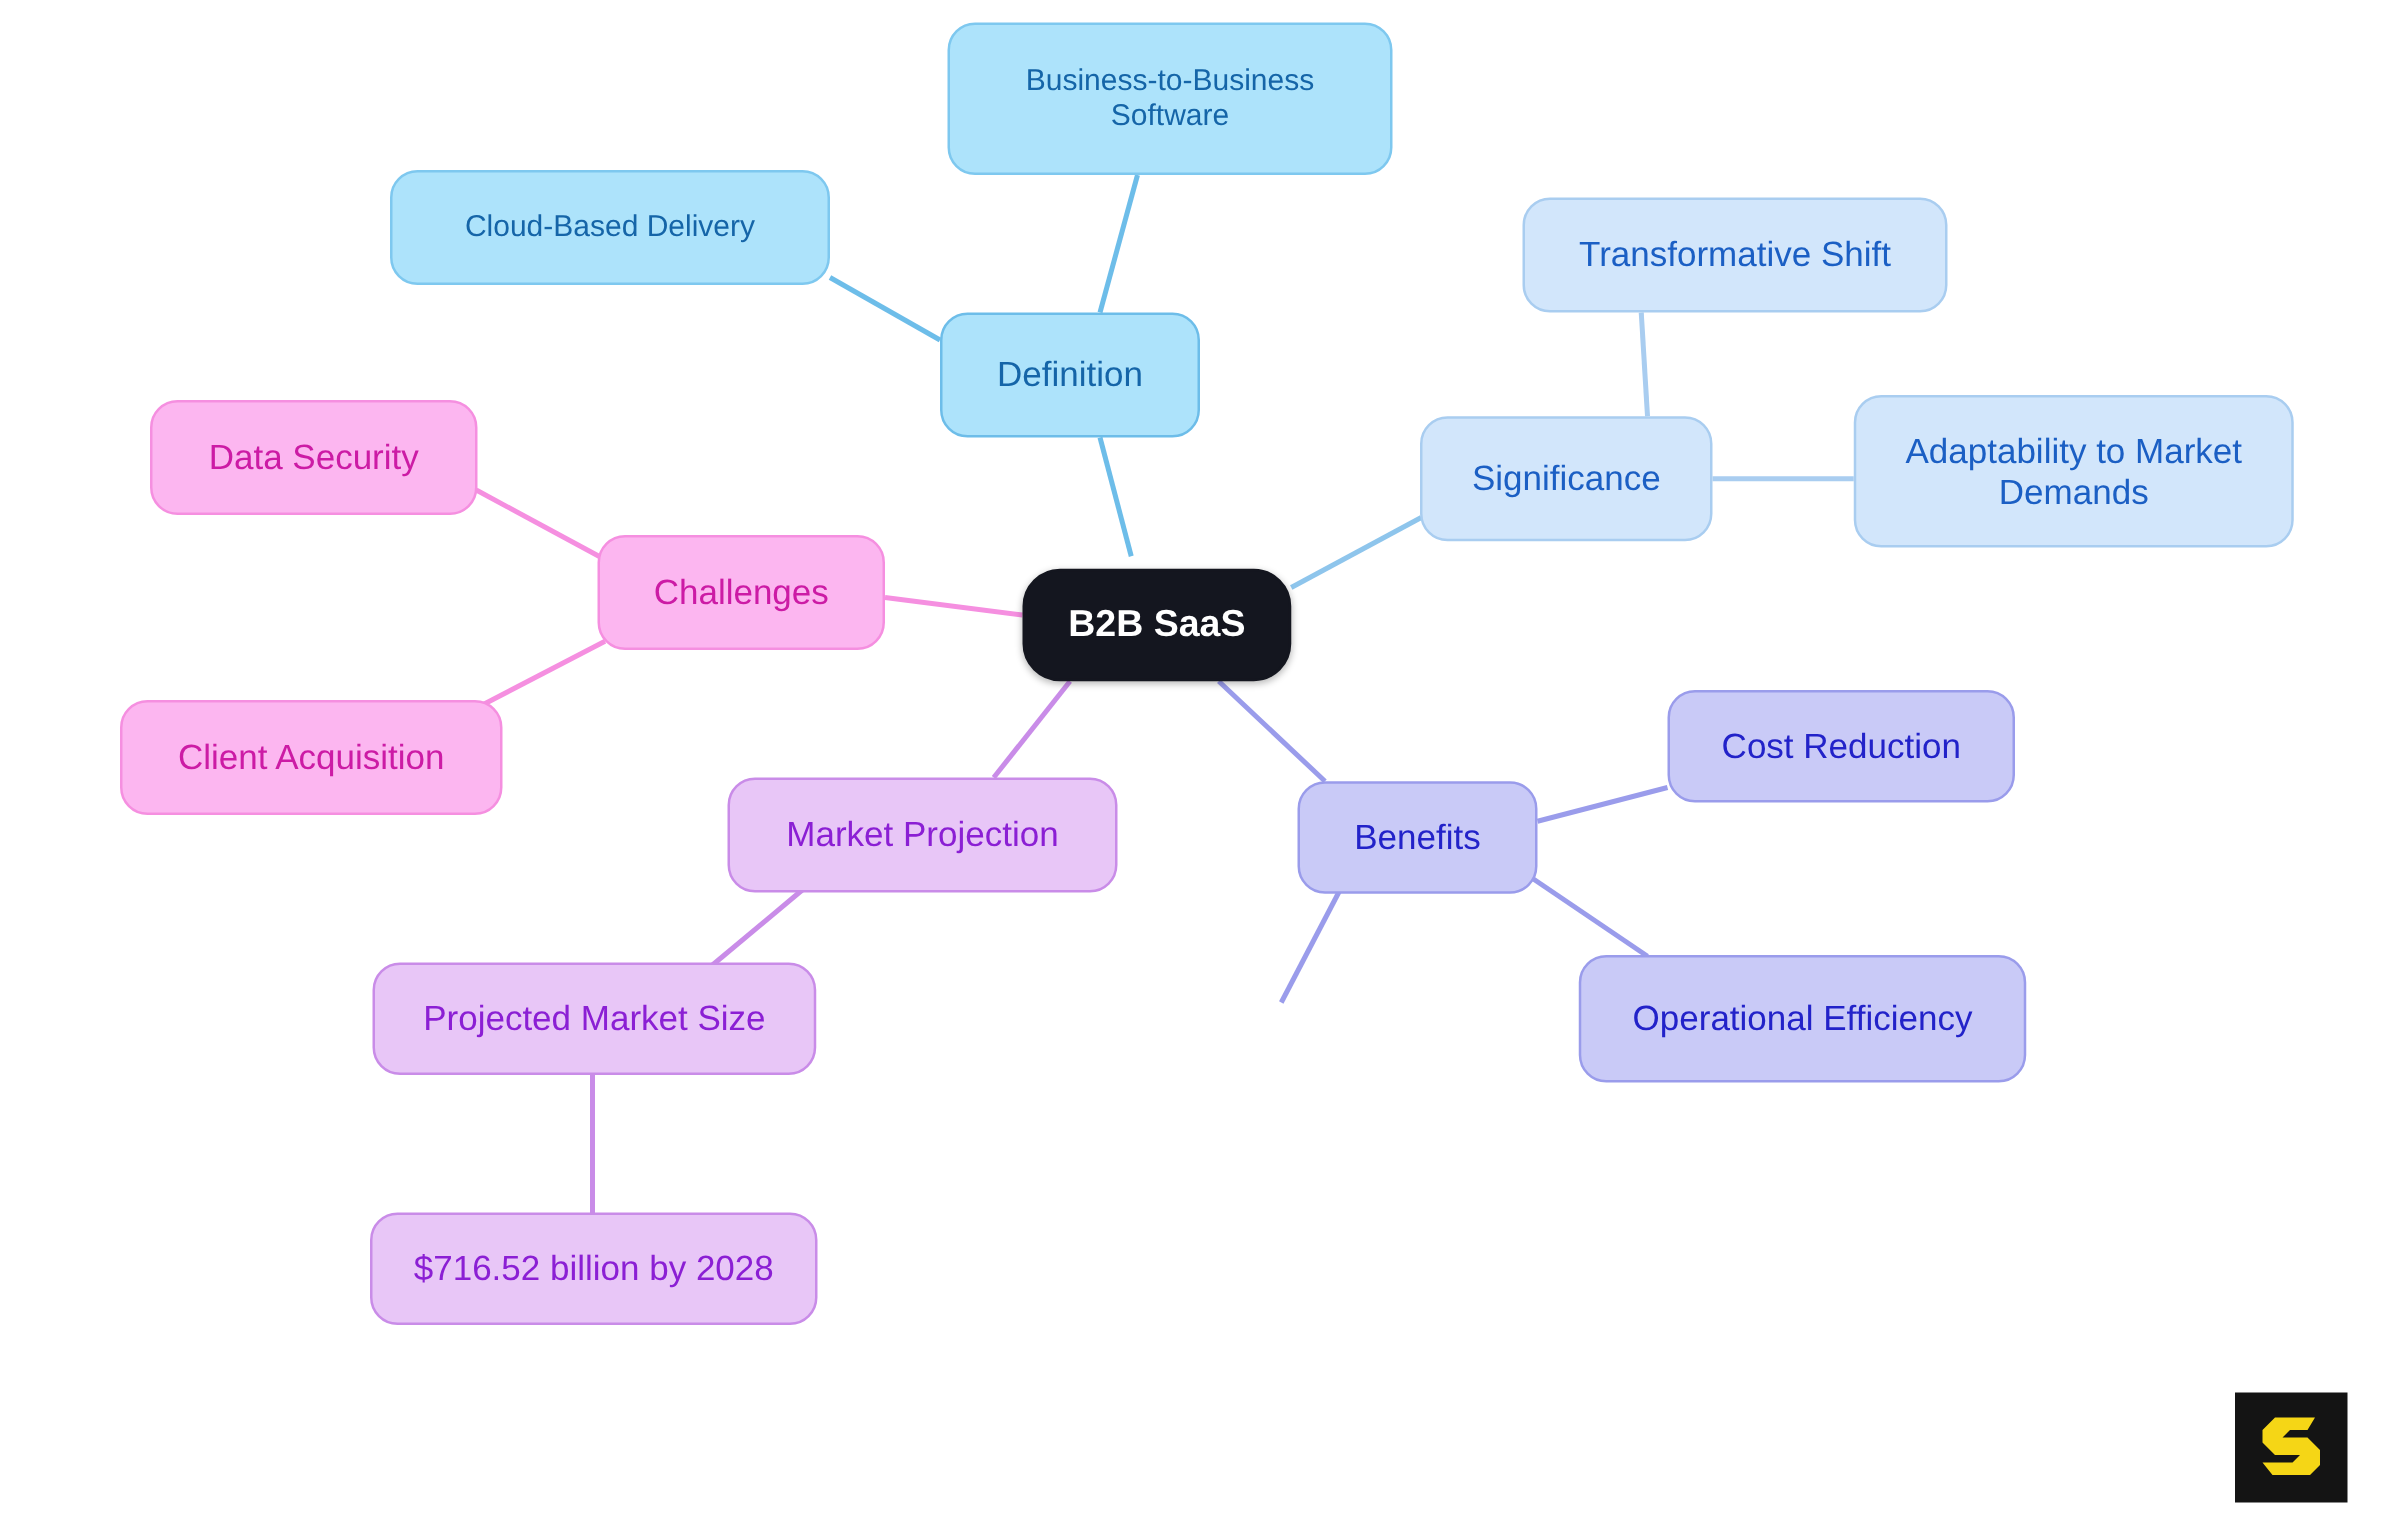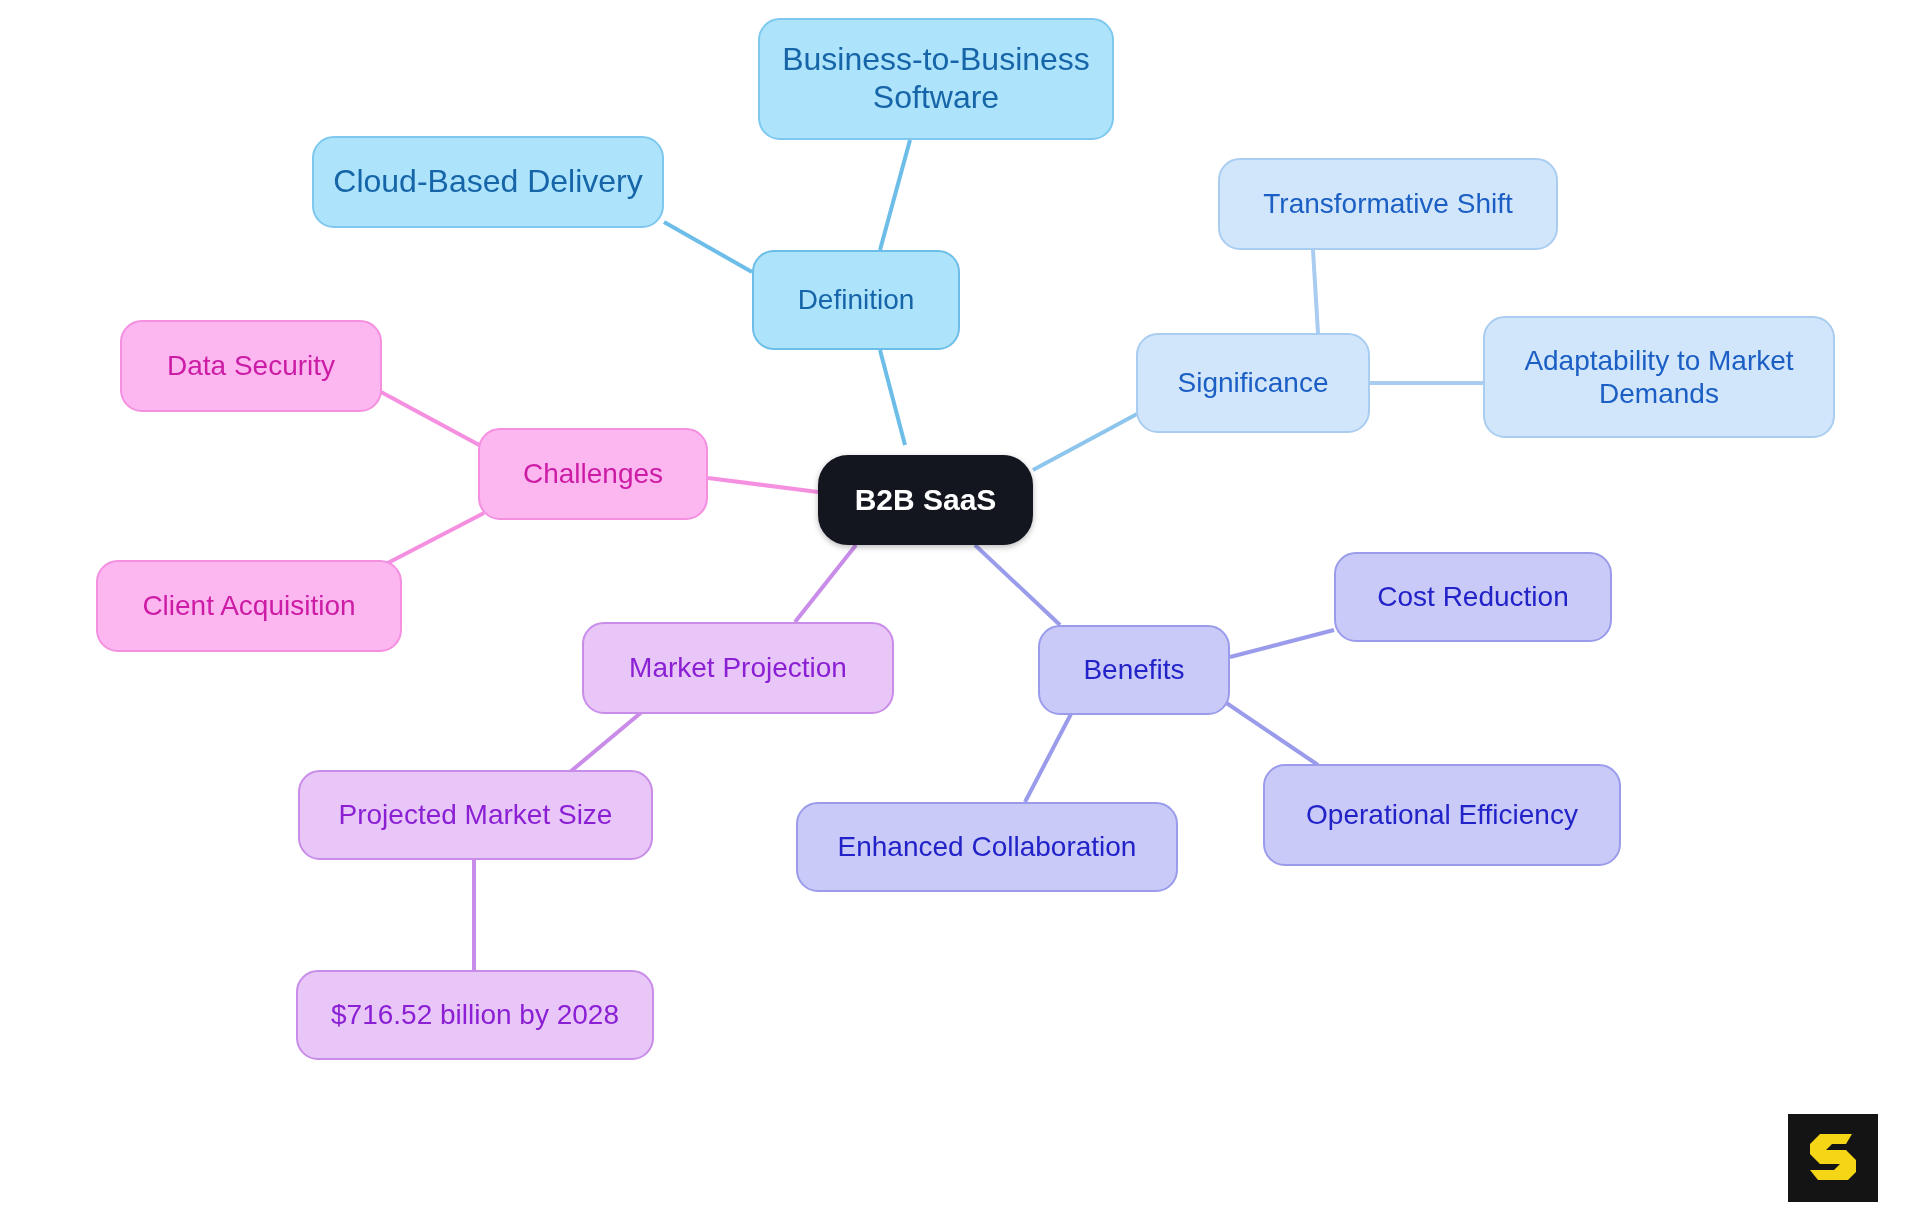--- a/index.html
+++ b/index.html
@@ -54,21 +54,21 @@
     border-radius: 30px;
     box-shadow: 0 2px 6px rgba(0,0,0,0.28);
     font-weight: bold;
   }
 
   
   .n-sky {
     background: #ade3fb;
     border-color: #7ec8ef;
     color: #1565a8;
-    font-size: 32px;
+    font-size: 24px;
   }
   .n-sky-dark {
     background: #ade3fb;
     border-color: #6dbde9;
     color: #1565a8;
     font-size: 28px;
   }
 
   
   .n-pale {
@@ -203,23 +203,20 @@
   </div>
 
   <div class="node n-peri" style="left:1334px; top:552px; width:278px; height:90px;">
     <span class="node-label">Cost Reduction</span>
   </div>
 
   <div class="node n-peri" style="left:1263px; top:764px; width:358px; height:102px;">
     <span class="node-label">Operational Efficiency</span>
   </div>
 
-  <div class="node n-peri" style="left:796px; top:802px; width:382px; height:90px;">
-    <span class="node-label">Enhanced Collaboration</span>
-  </div>
 
   <div class="logo-badge">
     <svg width="58" height="56" viewBox="0 0 58 56" xmlns="http://www.w3.org/2000/svg">
       <path d="M48 4 H16 L6 14 V24 L16 34 H36 L30 40 H6 L14 50 H44 L52 42 V30 L42 20 H22 L28 14 H42 Z" fill="#f5d616"></path>
     </svg>
   </div>
 
 </div>
 
 </body></html>

